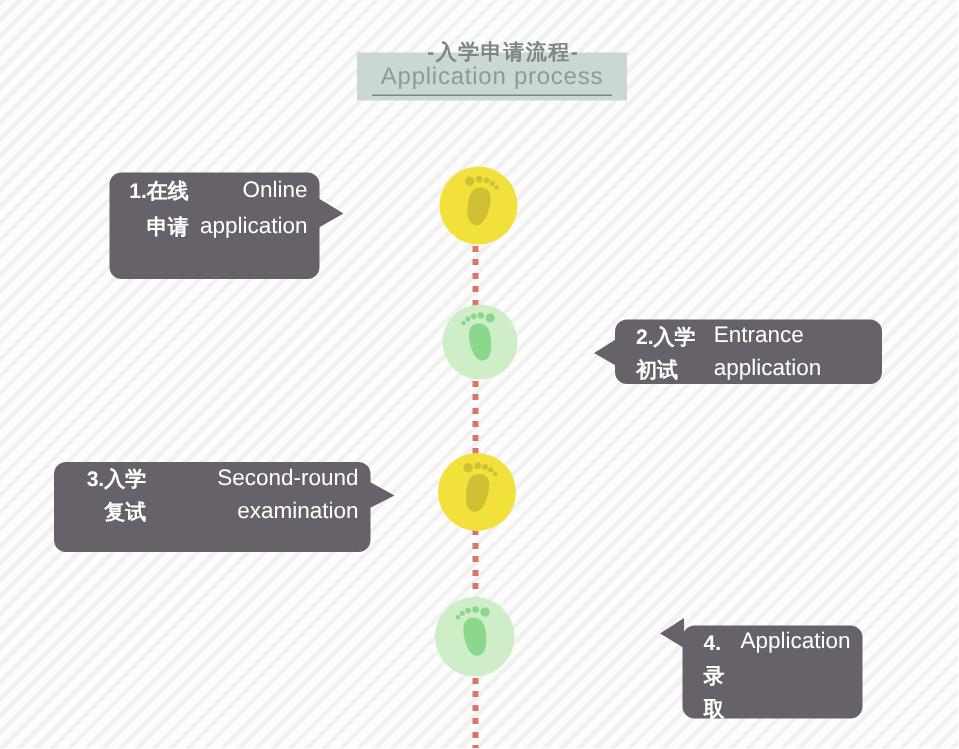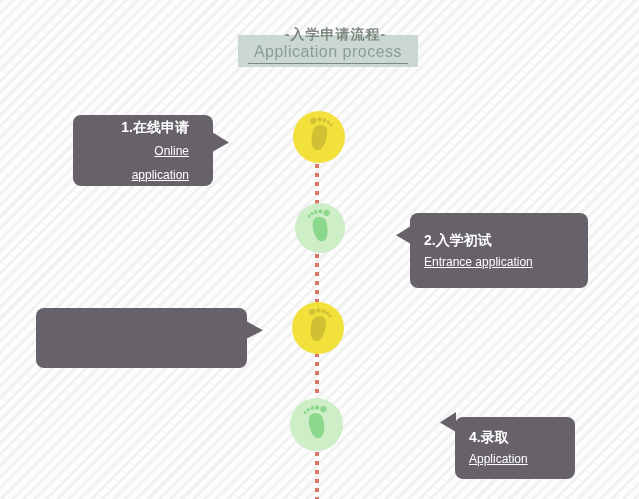--- a/index.html
+++ b/index.html
@@ -67,32 +67,32 @@
   .marker-2{left:295px;top:203px;width:50px;height:50px;}
   .marker-3{left:292px;top:302px;width:52px;height:52px;}
   .marker-4{left:290px;top:398px;width:53px;height:53px;}
 
   
   .bubble{
     position:absolute;
     background:#676269;
     border-radius:8px;
     color:#ffffff;
-    display:flex;flex-direction:column;justify-content:center;
-    padding:0 24px;
+    display:flex;flex-direction:row;
+    padding:0 8px;
     box-sizing:border-box;
     z-index:3;
     line-height:22px;
   }
   .bubble .zh{font-size:14px;font-weight:bold;display:block;}
-  .bubble .en{font-size:12px;display:block;text-decoration:underline;}
+  .bubble .en{font-size:15px;display:block;}
   .bubble-left{text-align:right;}
   .bubble-right{text-align:left;padding-left:14px;}
   .bubble-1{left:73px;top:115px;width:140px;height:71px;line-height:24px;}
-  .bubble-2{left:410px;top:213px;width:178px;height:75px;}
+  .bubble-2{left:410px;top:213px;width:178px;height:43px;}
   .bubble-3{left:36px;top:308px;width:211px;height:60px;}
   .bubble-4{left:455px;top:417px;width:120px;height:62px;}
 
   .tail{
     position:absolute;
     background:#676269;
     z-index:3;
   }
   .tail-right{clip-path:polygon(0 0,100% 52%,0 100%);}
   .tail-left{clip-path:polygon(100% 0,0 52%,100% 100%);}
@@ -176,20 +176,22 @@
   </div>
   <div class="tail tail-right tail-1"></div>
 
   <div class="bubble bubble-right bubble-2">
     <span class="zh">2.入学初试</span>
     <span class="en">Entrance application</span>
   </div>
   <div class="tail tail-left tail-2"></div>
 
   <div class="bubble bubble-left bubble-3">
+    <span class="zh">3.入学复试</span>
+    <span class="en">Second-round examination</span>
   </div>
   <div class="tail tail-right tail-3"></div>
 
   <div class="bubble bubble-right bubble-4">
     <span class="zh">4.录取</span>
     <span class="en">Application</span>
   </div>
   <div class="tail tail-left tail-4"></div>
 
 </div>

